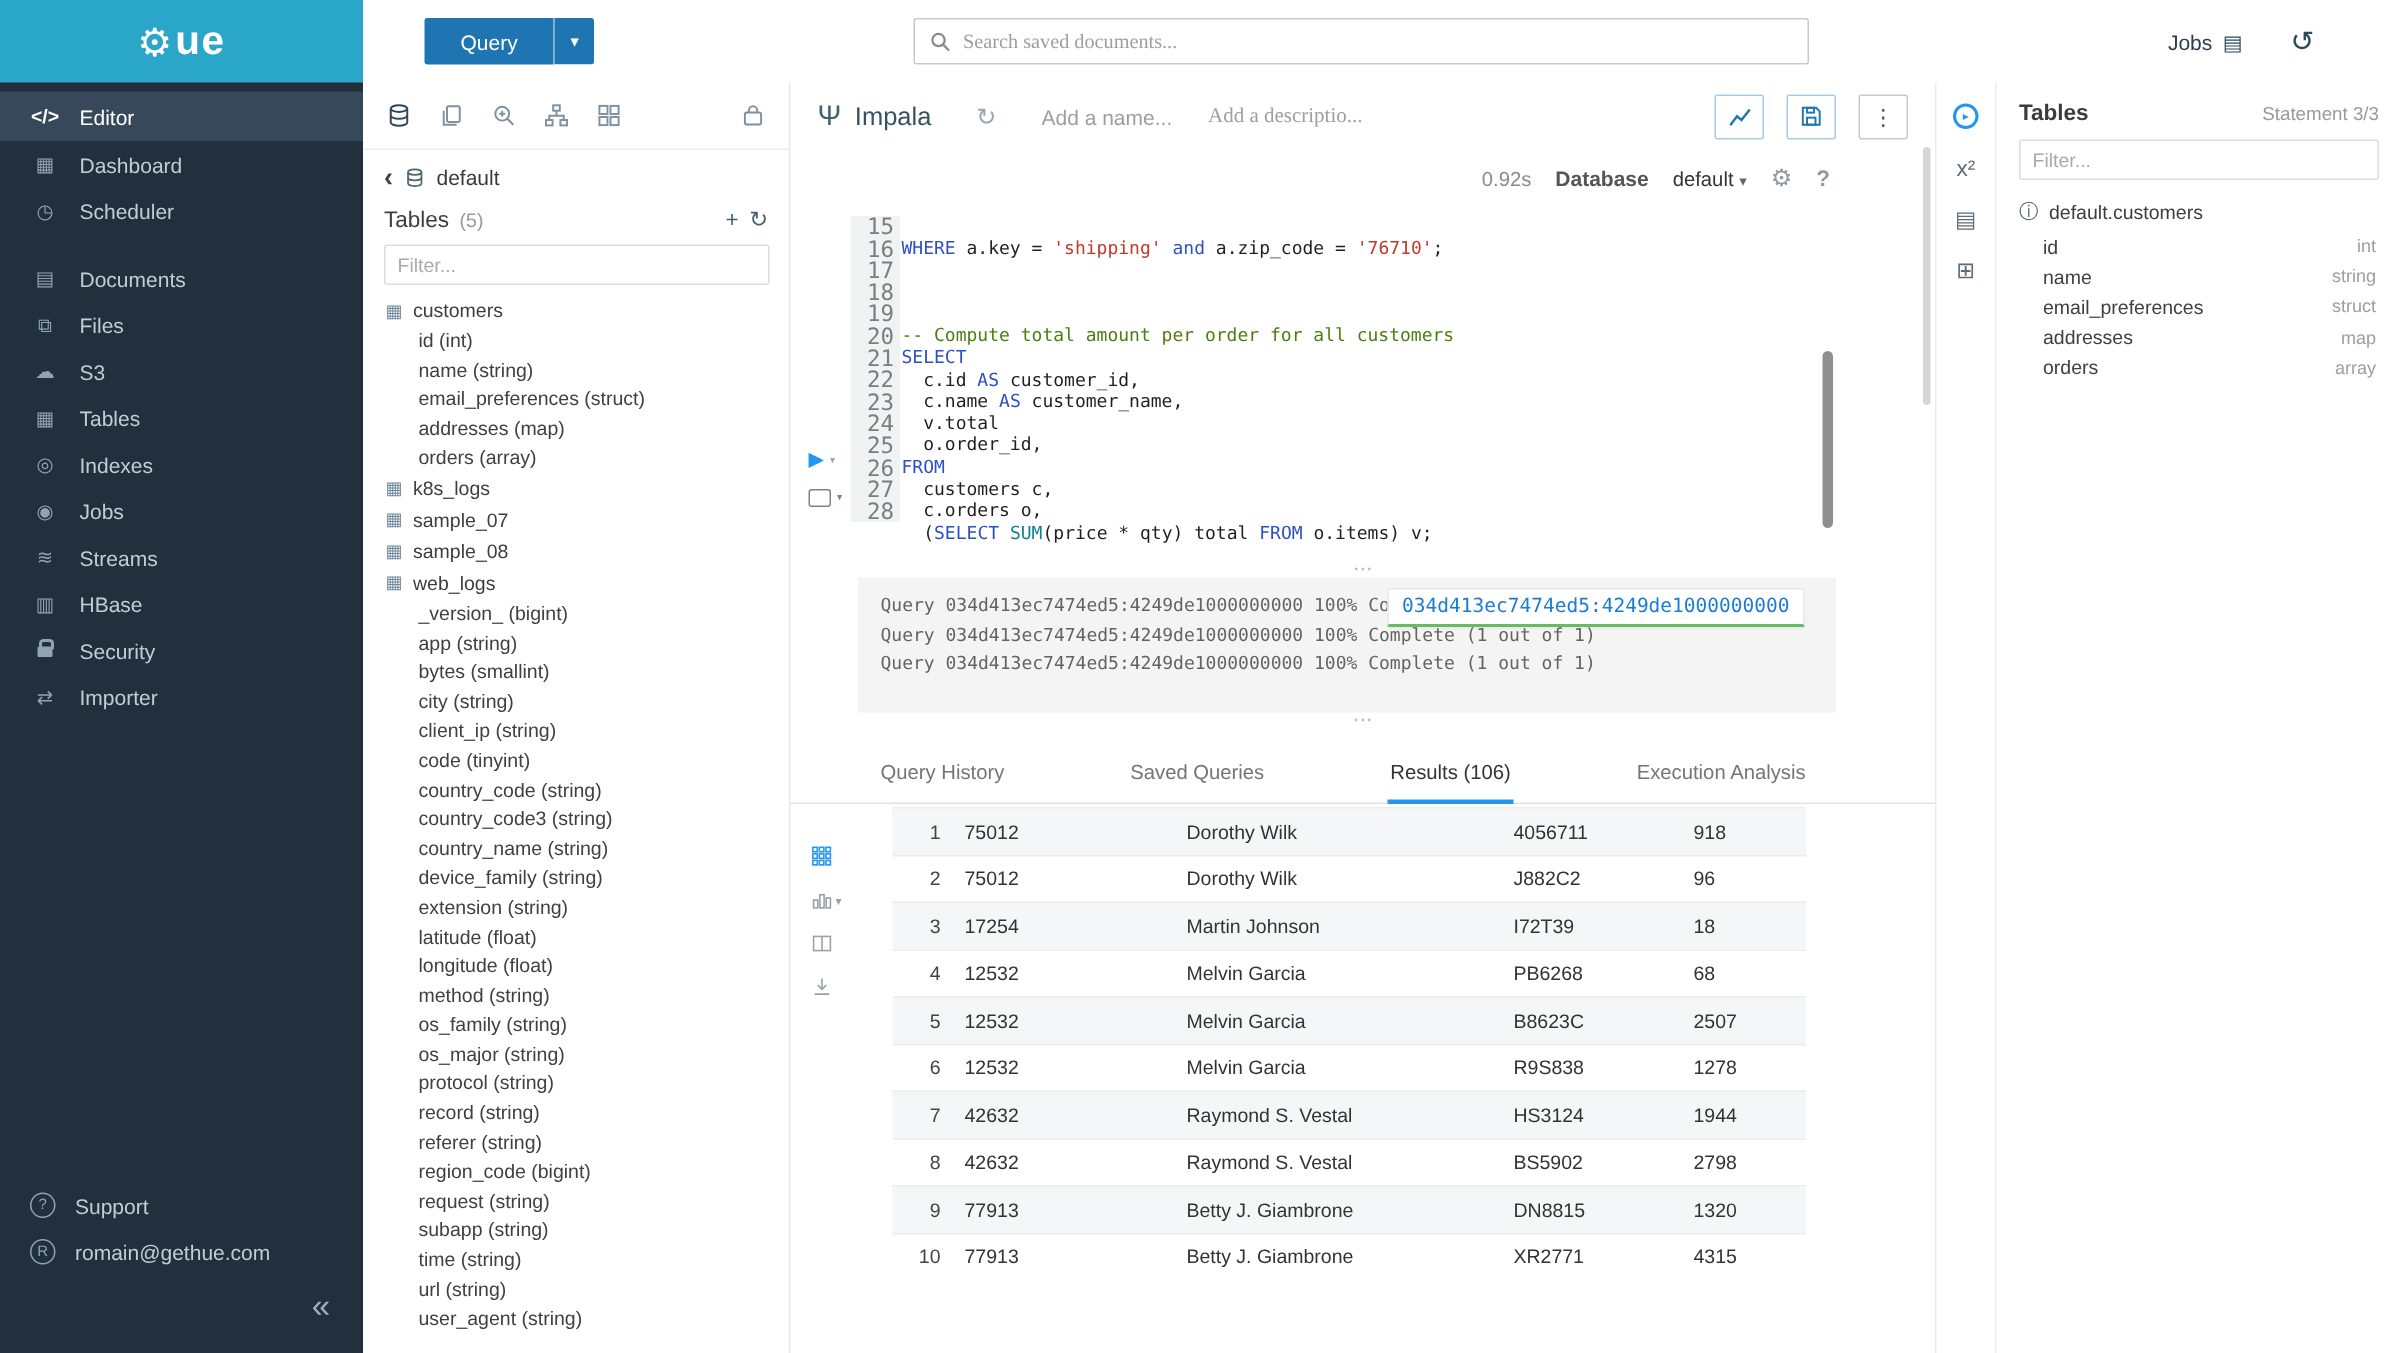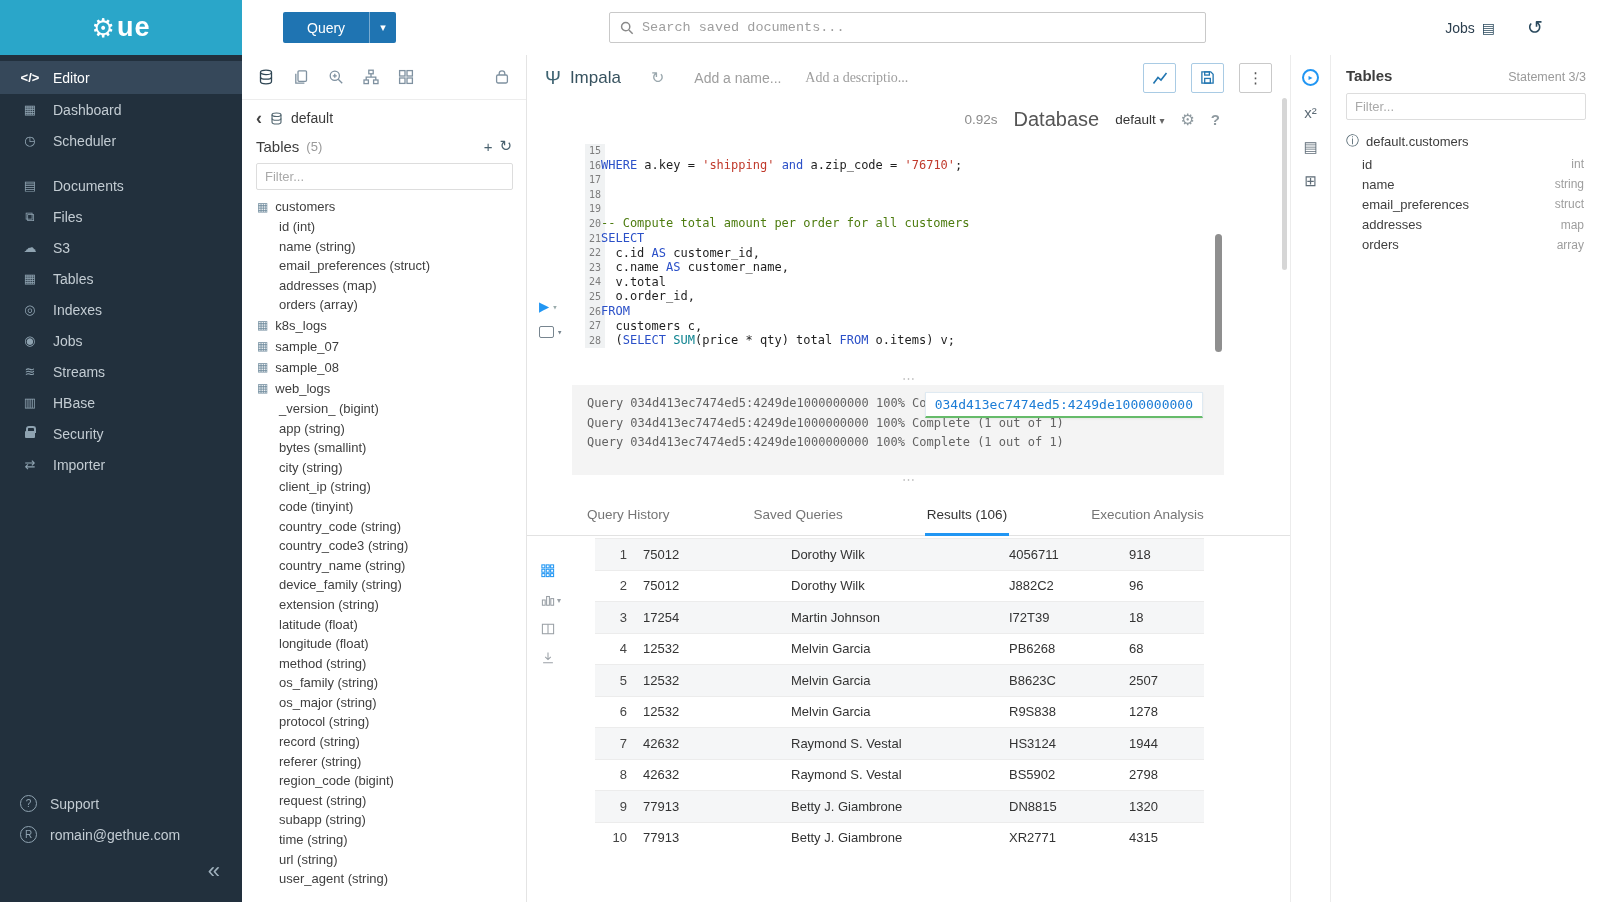--- a/index.html
+++ b/index.html
@@ -28,21 +28,21 @@
   
   #topbar{position:absolute;left:242px;top:0;width:1359px;height:55px;background:#fff}
   .query-group{position:absolute;left:41px;top:12px;display:flex}
   .query-btn{background:#1f74b2;color:#fff;border:none;height:31px;padding:0 24px;font-size:14px;
     border-radius:2px 0 0 2px;cursor:pointer;font-family:inherit}
   .query-caret{background:#1f74b2;color:#fff;border:none;border-left:1px solid rgba(255,255,255,.4);
     width:27px;height:31px;border-radius:0 2px 2px 0;cursor:pointer;font-size:11px}
   .searchbox{position:absolute;left:367px;top:12px;width:597px;height:31px;border:1px solid #c9c9c9;
     border-radius:2px;display:flex;align-items:center;padding:0 10px;gap:8px;background:#fff}
   .searchbox svg{flex:0 0 14px;stroke:#8a8a8a}
-  .searchbox input{border:none;outline:none;flex:1;font-size:13.5px;font-family:Liberation Mono, monospace;color:#333}
+  .searchbox input{border:none;outline:none;flex:1;font-size:13.5px;font-family:Liberation Serif, serif;color:#333}
   .searchbox input::placeholder{color:#9e9e9e}
   .topbar-right{position:absolute;right:58px;top:0;height:55px;display:flex;align-items:center;gap:32px}
   .jobs-link{display:flex;align-items:center;gap:7px;color:#2b3e4e;cursor:pointer;font-size:14px}
   .jobs-link .ic{font-size:14px;color:#2b4a5e}
   .history-ic{font-size:19px;color:#2b4a5e;cursor:pointer}
 
   
   #assist{position:absolute;left:242px;top:55px;width:285px;bottom:0;background:#fff;
     border-right:1px solid #e4e4e4;overflow:hidden}
   .assist-header{height:45px;display:flex;align-items:center;padding:0 16px;gap:19px;border-bottom:1px solid #ededed}
@@ -74,35 +74,35 @@
   .ed-name{border:none;outline:none;font-size:14px;width:95px;font-family:inherit;margin-left:14px}
   .ed-desc{border:none;outline:none;font-size:14px;width:120px;font-family:Liberation Serif, serif}
   .ed-name::placeholder,.ed-desc::placeholder{color:#9e9e9e}
   .ed-actions{margin-left:auto;display:flex;gap:15px}
   .abtn{width:33px;height:30px;border:1px solid #a9cbe4;border-radius:2px;background:#fff;color:#2276b1;
     display:flex;align-items:center;justify-content:center;cursor:pointer}
   .abtn.kebab{border-color:#c9c9c9;color:#555;font-size:15px}
   .snip-toolbar{height:38px;display:flex;align-items:center;justify-content:flex-end;gap:16px;
     padding-right:70px;flex:0 0 38px}
   .exec-time{color:#8b8b8b;font-size:13.5px}
-  .db-label{color:#555;font-size:20px;font-weight:normal}
+  .db-label{color:#555;font-size:14px;font-weight:bold}
   .db-select{color:#333;font-size:13.5px;cursor:pointer}
   .db-select .caret{font-size:10px;color:#666}
   .snip-gear{color:#8f9aa0;font-size:16px;cursor:pointer}
   .snip-help{color:#8f9aa0;font-size:15px;cursor:pointer;font-weight:bold}
 
   .code-wrap{position:relative;flex:0 0 236px;font-family:"DejaVu Sans Mono",monospace;font-size:12px}
   .play-col{position:absolute;left:12px;top:160px;display:flex;align-items:center;gap:3px}
   .play-btn{color:#2196f3;font-size:17px;cursor:pointer;line-height:1}
   .play-caret{color:#9aa;font-size:9px;cursor:pointer}
   .snippet-menu{position:absolute;left:12px;top:188px;display:flex;align-items:center;gap:3px;cursor:pointer}
   .snippet-menu .sqr{width:15px;height:12px;border:1.4px solid #77858f;border-radius:2px}
   .snippet-menu .mcaret{color:#77858f;font-size:9px}
-  #gutter{position:absolute;left:58px;top:6px;width:20px;background:#f0f2f3;text-align:right;
-    color:#7d7d7d;font-size:10px}
+  #gutter{position:absolute;left:40px;top:6px;width:33px;background:#f0f2f3;text-align:right;
+    color:#7d7d7d;font-size:15px}
   .gnum{height:14.6px;line-height:14.6px;padding-right:4px}
   #code-lines{position:absolute;left:74px;top:20px;right:80px}
   .cline{height:14.6px;line-height:14.6px;white-space:pre;color:#1f1f1f}
   .tok-kw{color:#2b50c8}
   .tok-str{color:#c0392b}
   .tok-com{color:#4d7c0f}
   .tok-fn{color:#0e8390}
   .tok-p{color:#1f1f1f}
   .ed-scrollbar{position:absolute;right:68px;top:96px;width:7px;height:118px;background:#8f8f8f;border-radius:4px;cursor:grab}
   .panel-scrollbar{position:absolute;right:3px;top:-40px;width:5px;height:172px;background:#d6d6d6;border-radius:3px;cursor:grab}
@@ -438,20 +438,21 @@
           <div class="cline">&nbsp;</div>
           <div class="cline">&nbsp;</div>
           <div class="cline"><span class="tok-com">-- Compute total amount per order for all customers</span></div>
           <div class="cline"><span class="tok-kw">SELECT</span></div>
           <div class="cline"><span class="tok-p">  c.id </span><span class="tok-kw">AS</span><span class="tok-p"> customer_id,</span></div>
           <div class="cline"><span class="tok-p">  c.name </span><span class="tok-kw">AS</span><span class="tok-p"> customer_name,</span></div>
           <div class="cline"><span class="tok-p">  v.total</span></div>
           <div class="cline"><span class="tok-p">  o.order_id,</span></div>
           <div class="cline"><span class="tok-kw">FROM</span></div>
           <div class="cline"><span class="tok-p">  customers c,</span></div>
+          <div class="cline"><span class="tok-p">  c.orders o,</span></div>
           <div class="cline"><span class="tok-p">  (</span><span class="tok-kw">SELECT</span><span class="tok-p"> </span><span class="tok-fn">SUM</span><span class="tok-p">(price * qty) total </span><span class="tok-kw">FROM</span><span class="tok-p"> o.items) v;</span></div>
         </div>
       <div class="ed-scrollbar"></div>
       <div class="panel-scrollbar"></div>
     </div>
 
     <div class="resize-dots">⋯</div>
 
     <div class="log-panel">
       <div id="log-lines">

